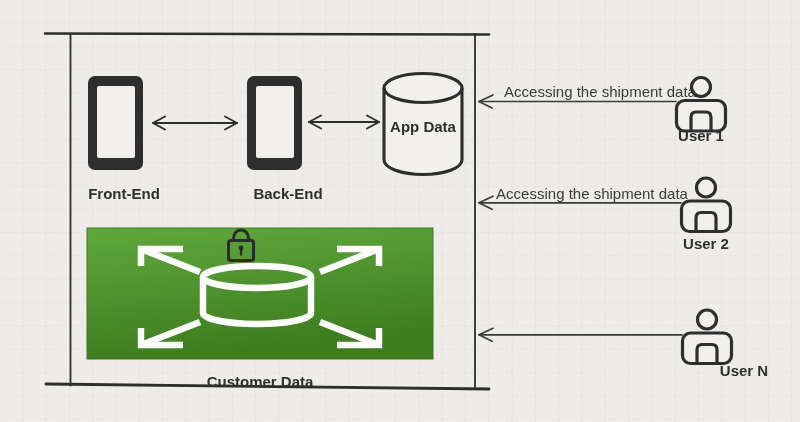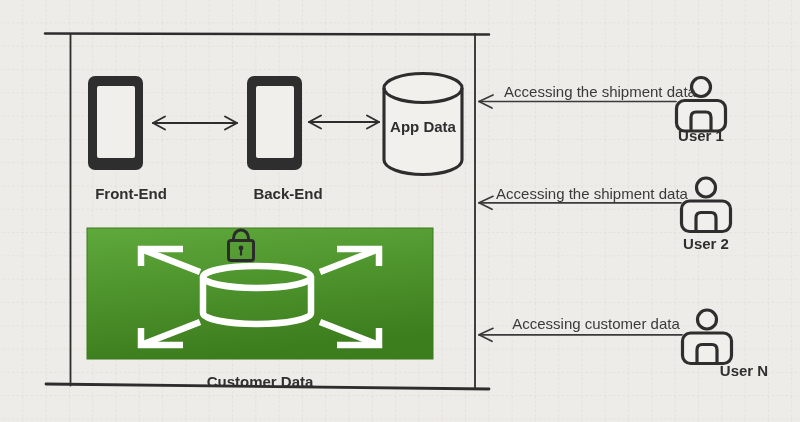--- a/index.html
+++ b/index.html
@@ -138,27 +138,26 @@
                C 708.5,112 711,113.5 711,117.5 L 711,131" fill="none"></path>
     </g>
     <g transform="translate(6,232.5)" stroke="#2e2e2e" stroke-width="3.2" fill="#f1efeb">
       <circle cx="701" cy="87" r="9.5"></circle>
       <rect x="676.5" y="100.5" width="49" height="30.5" rx="8"></rect>
       <path d="M 691,131 L 691,117.5 C 691,113.5 693.5,112 696,112 L 706,112
                C 708.5,112 711,113.5 711,117.5 L 711,131" fill="none"></path>
     </g>
   </svg>
 
-  <div class="lbl bold" style="left:131px;top:194px">Front-End</div>
+  <div class="lbl bold" style="left:124px;top:194px">Front-End</div>
   <div class="lbl bold" style="left:288px;top:194px">Back-End</div>
   <div class="lbl bold" style="left:423px;top:127px">App Data</div>
   <div class="lbl bold" style="left:260px;top:382px">Customer Data</div>
 
   <div class="lbl edge" style="left:600px;top:92px">Accessing the shipment data</div>
   <div class="lbl edge" style="left:592px;top:194px">Accessing the shipment data</div>
-  <div class="lbl edge" style="left:596px;top:324px">Accessing customer data</div>
 
   <div class="lbl bold" style="left:701px;top:136px">User 1</div>
   <div class="lbl bold" style="left:706px;top:244px">User 2</div>
   <div class="lbl bold" style="left:744px;top:371px">User N</div>
 
 
 </div>
 
 </body></html>

